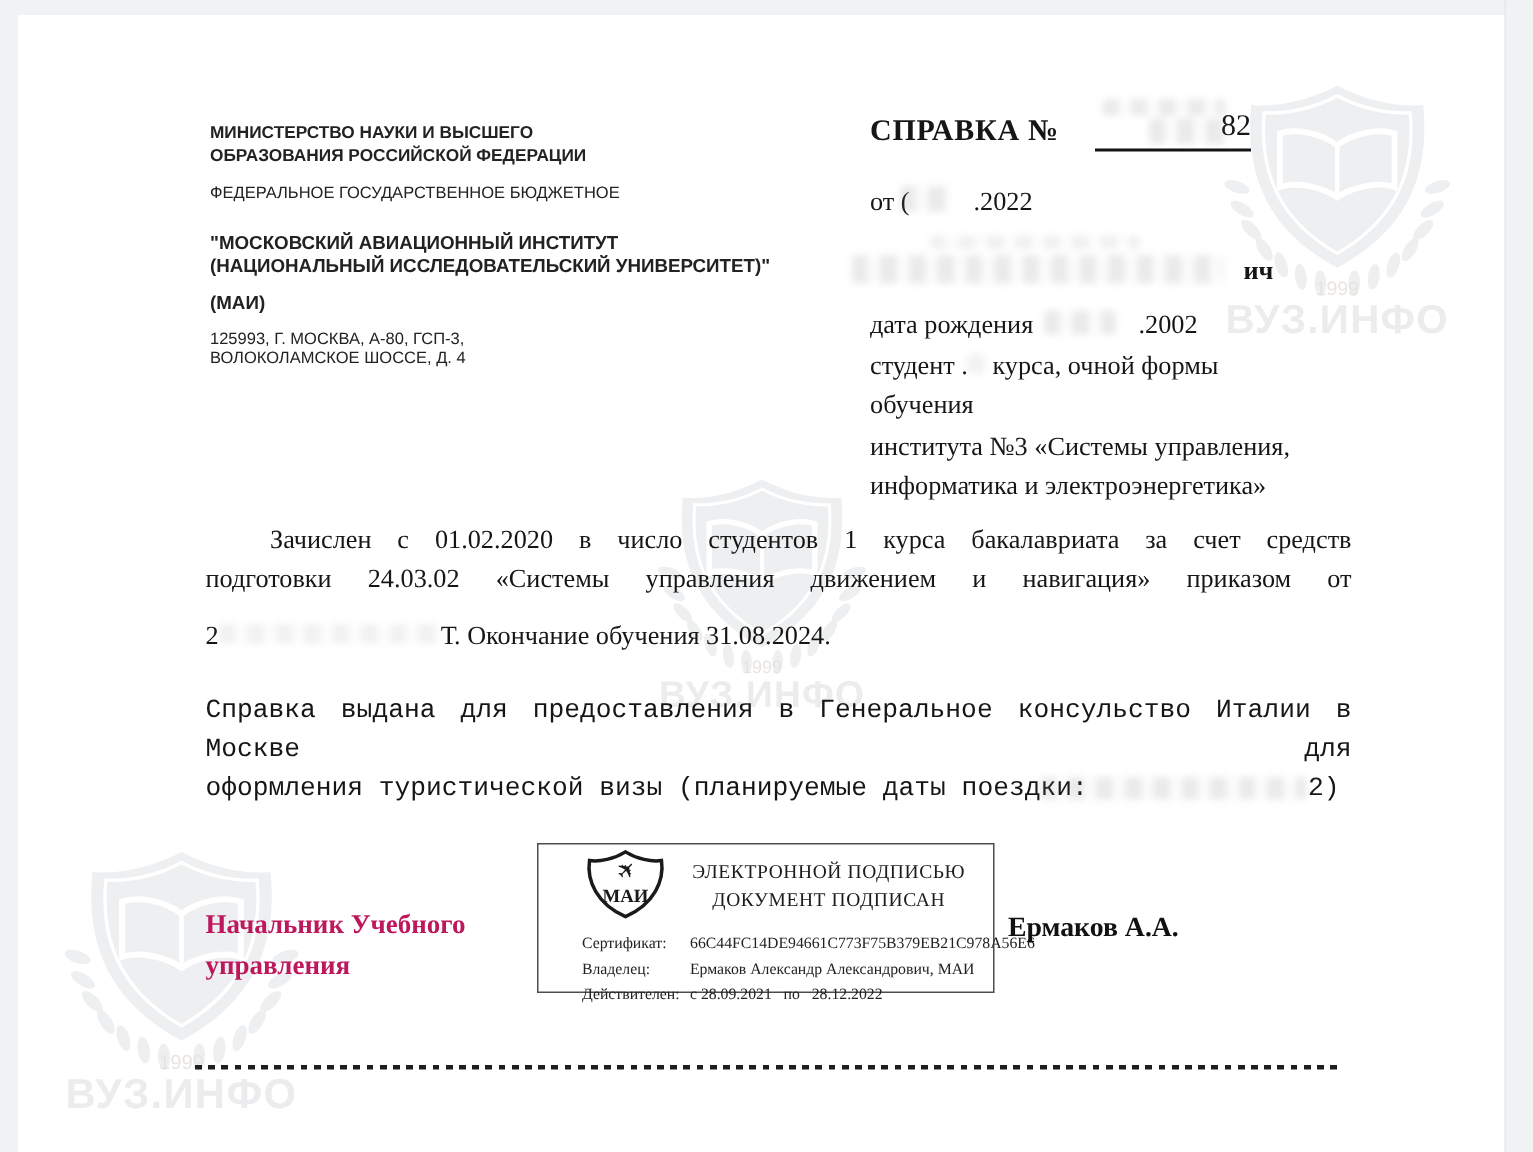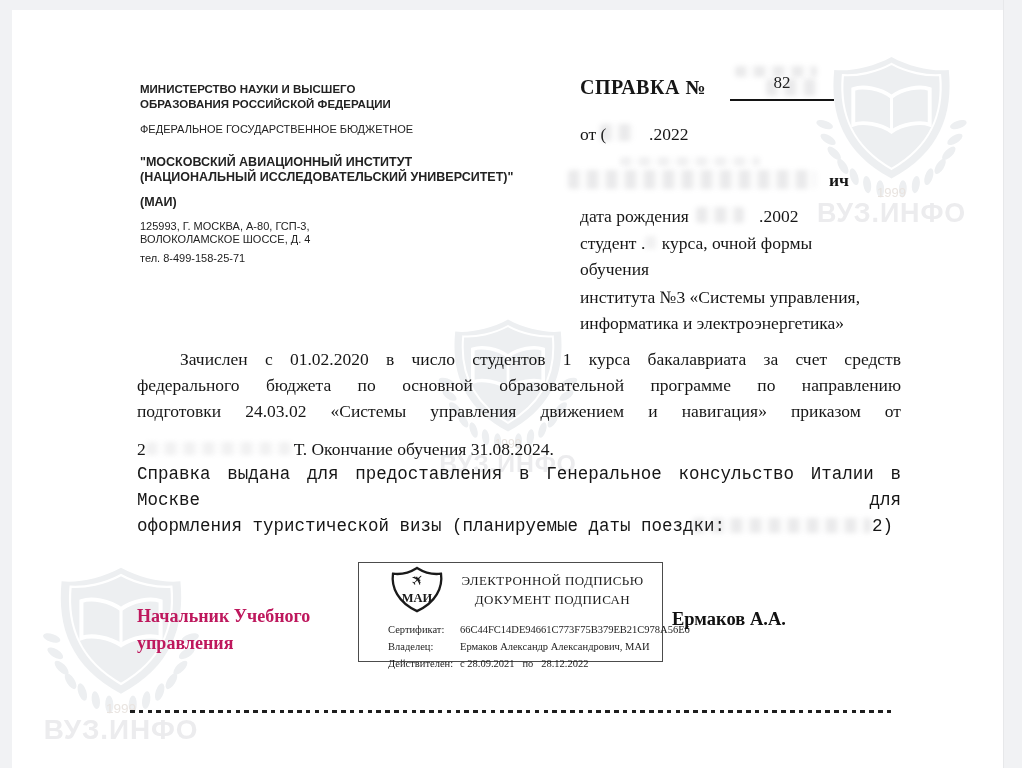--- a/index.html
+++ b/index.html
@@ -21,22 +21,22 @@
   .hdr-r{font-weight:400;font-size:11px;line-height:13.5px;margin-bottom:18px;}
   .hdr-b2{font-weight:700;font-size:12.5px;line-height:15.5px;margin-bottom:9px;}
   .hdr-b3{font-weight:700;font-size:12.5px;line-height:15px;margin-bottom:10px;}
   .hdr-addr{font-weight:400;font-size:11px;line-height:13.5px;margin-bottom:5px;}
   .hdr-tel{font-weight:400;font-size:11px;}
 
   
   .rc{position:absolute;left:568px;top:76px;width:365px;font-size:17.5px;}
   .rc-row{position:absolute;left:12px;}
   .cert-title{font-weight:700;font-size:20px;letter-spacing:.5px;}
-  .num-line{position:absolute;left:150px;top:-3px;width:104px;height:26px;text-align:center;
-            border-bottom:2px solid #141414;font-size:17px;}
+  .num-line{position:absolute;left:150px;top:-3px;width:104px;height:26px;text-align:right;
+            border-bottom:2px solid #141414;font-size:20px;}
   .r-date{top:48px;height:22px;width:300px;}
   .r-name{top:94px;height:24px;width:300px;}
   .r-dob{top:130px;height:22px;width:300px;}
   .r-stu1{top:157px;}
   .r-stu2{top:183px;}
   .r-inst1{top:211px;}
   .r-inst2{top:237px;}
   .abs{position:absolute;top:0;}
 
   
@@ -122,21 +122,20 @@
       </div>
       <div class="hdr-b2">
         <div>"МОСКОВСКИЙ АВИАЦИОННЫЙ ИНСТИТУТ</div>
         <div>(НАЦИОНАЛЬНЫЙ ИССЛЕДОВАТЕЛЬСКИЙ УНИВЕРСИТЕТ)"</div>
       </div>
       <div class="hdr-b3">(МАИ)</div>
       <div class="hdr-addr">
         <div>125993, Г. МОСКВА, А-80, ГСП-3,</div>
         <div>ВОЛОКОЛАМСКОЕ ШОССЕ, Д. 4</div>
       </div>
-      <div class="hdr-tel">тел. 8-499-158-25-71</div>
     </div>
 
     <div class="rc">
       <div class="rc-row" style="top:0;height:30px;width:300px;position:relative">
         <span class="cert-title">СПРАВКА №</span>
         <span class="num-line">
           <span>82</span>
         </span>
       </div>
       <div class="rc-row r-date">
@@ -154,21 +153,20 @@
         <span>студент .</span><span class="smudge-i" style="width:12px"></span>
         <span>курса, очной формы</span>
       </div>
       <div class="rc-row r-stu2">обучения</div>
       <div class="rc-row r-inst1">института №3 «Системы управления,</div>
       <div class="rc-row r-inst2">информатика и электроэнергетика»</div>
     </div>
 
     <div class="para p1">
       <div class="jline indent">Зачислен с 01.02.2020 в число студентов 1 курса бакалавриата за счет средств</div>
-      <div class="jline">федерального бюджета по основной образовательной программе по направлению</div>
       <div class="jline">подготовки 24.03.02 «Системы управления движением и навигация» приказом от</div>
       <div class="l4">
         <span>2</span><span class="smudge-i" style="width:148px"></span><span>Т. Окончание обучения 31.08.2024.</span>
       </div>
     </div>
 
     <div class="para p2">
       <div class="jline">Справка выдана для предоставления в Генеральное консульство Италии в Москве для</div>
       <div style="position:relative">
         <span>оформления туристической визы (планируемые даты поездки:</span>

